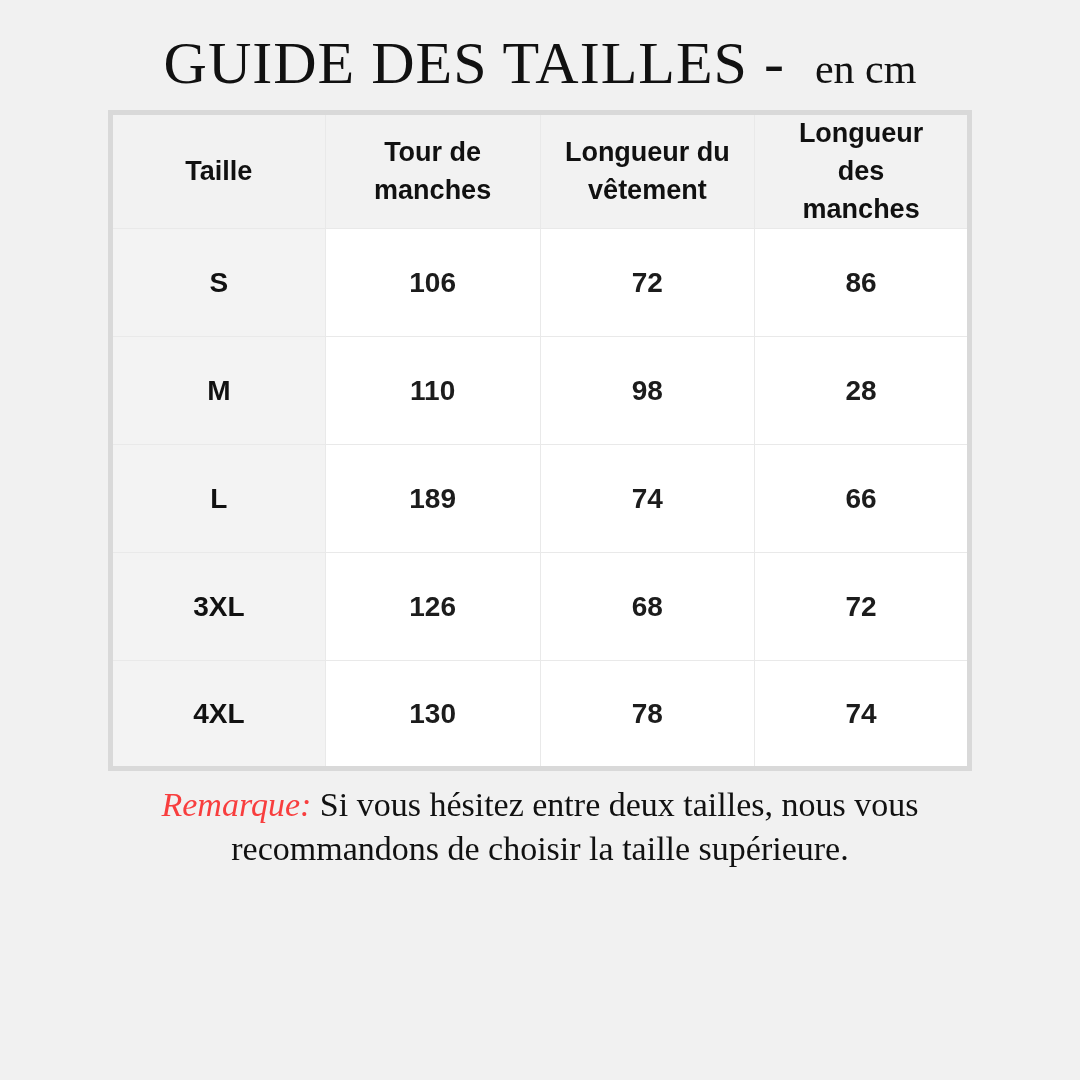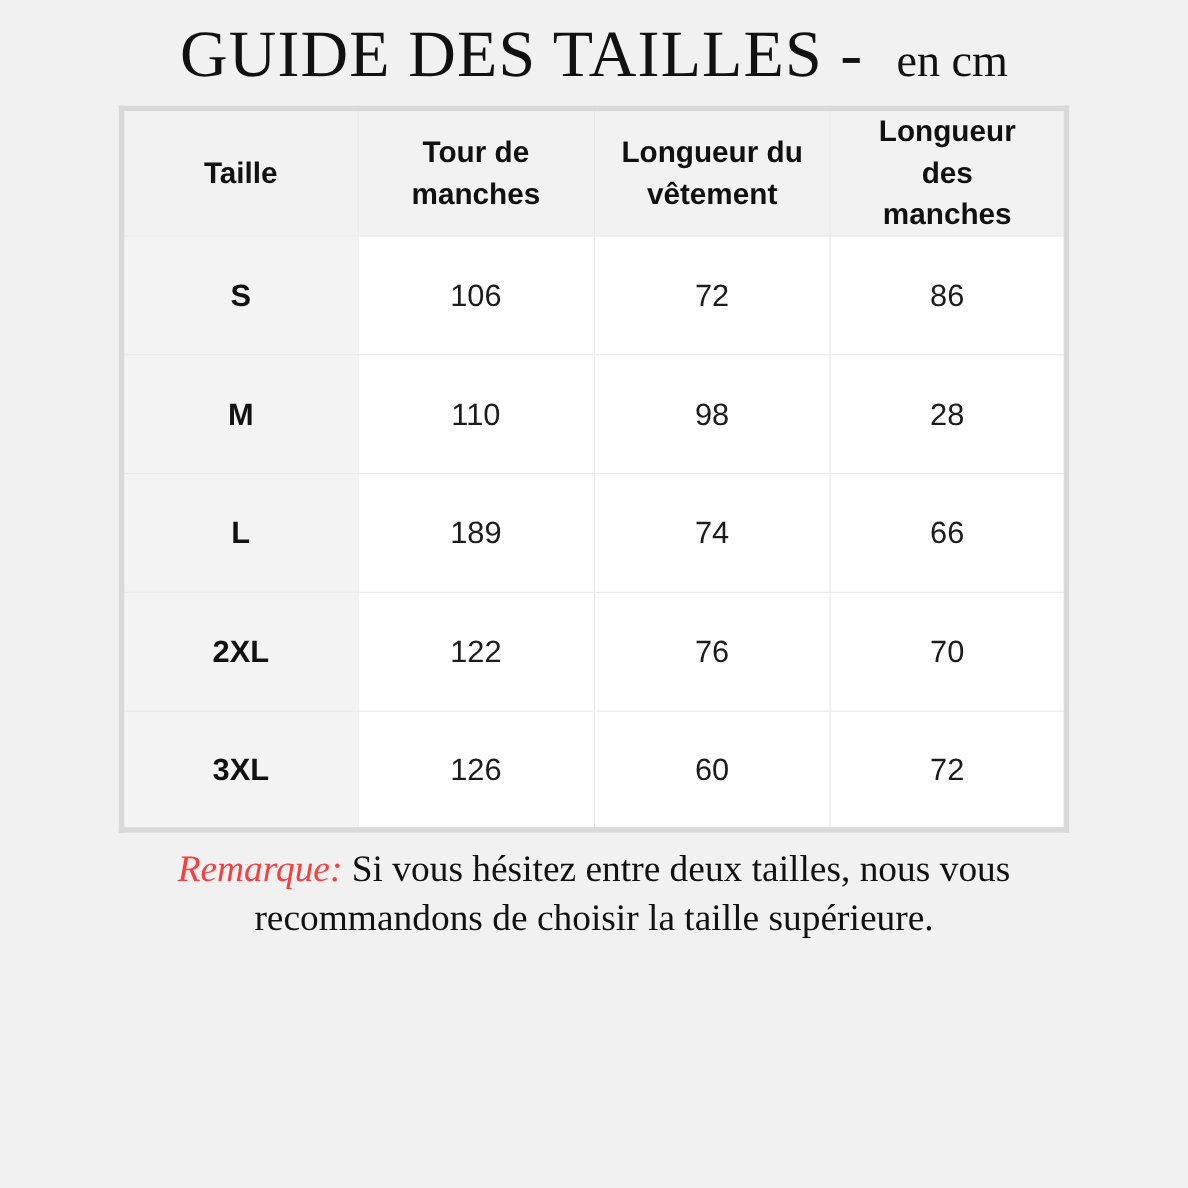--- a/index.html
+++ b/index.html
@@ -8,21 +8,21 @@
     width: 1080px;
     height: 1080px;
     background: #f1f1f1;
     font-family: "Liberation Sans", sans-serif;
     color: #111111;
     overflow: hidden;
   }
   .page {
     width: 1080px;
     height: 1080px;
-    padding-top: 16px;
+    padding-top: 30px;
   }
   .title {
     margin: 0 0 14px 0;
     text-align: center;
     font-family: "Liberation Serif", serif;
     font-weight: normal;
     color: #111111;
     line-height: 1.1;
     white-space: nowrap;
   }
@@ -59,21 +59,21 @@
   .size-table tbody tr { height: 108px; }
   .size-table tbody th {
     background: #f3f3f3;
     font-size: 28px;
     font-weight: bold;
     color: #111111;
   }
   .size-table tbody td {
     background: #ffffff;
     font-size: 28px;
-    font-weight: normal;
+    font-weight: bold;
     color: #1c1c1c;
   }
   .note {
     font-family: "Liberation Serif", serif;
     font-size: 34px;
     line-height: 1.28;
     text-align: center;
     max-width: 930px;
     margin: 12px auto 0 auto;
     color: #111111;
@@ -109,29 +109,29 @@
           <td>98</td>
           <td>28</td>
         </tr>
         <tr>
           <th>L</th>
           <td>189</td>
           <td>74</td>
           <td>66</td>
         </tr>
         <tr>
-          <th>2XL</th>
-          <td>122</td>
-          <td>76</td>
-          <td>70</td>
+          <th>3XL</th>
+          <td>126</td>
+          <td>68</td>
+          <td>72</td>
         </tr>
         <tr>
-          <th>3XL</th>
-          <td>126</td>
-          <td>60</td>
-          <td>72</td>
+          <th>4XL</th>
+          <td>130</td>
+          <td>78</td>
+          <td>74</td>
         </tr>
       </tbody>
   </table>
 
   <p class="note"><span class="note-label">Remarque:</span> <span class="note-text">Si vous hésitez entre deux tailles, nous vous recommandons de choisir la taille supérieure.</span></p>
 
 </div>
 
 </body></html>

